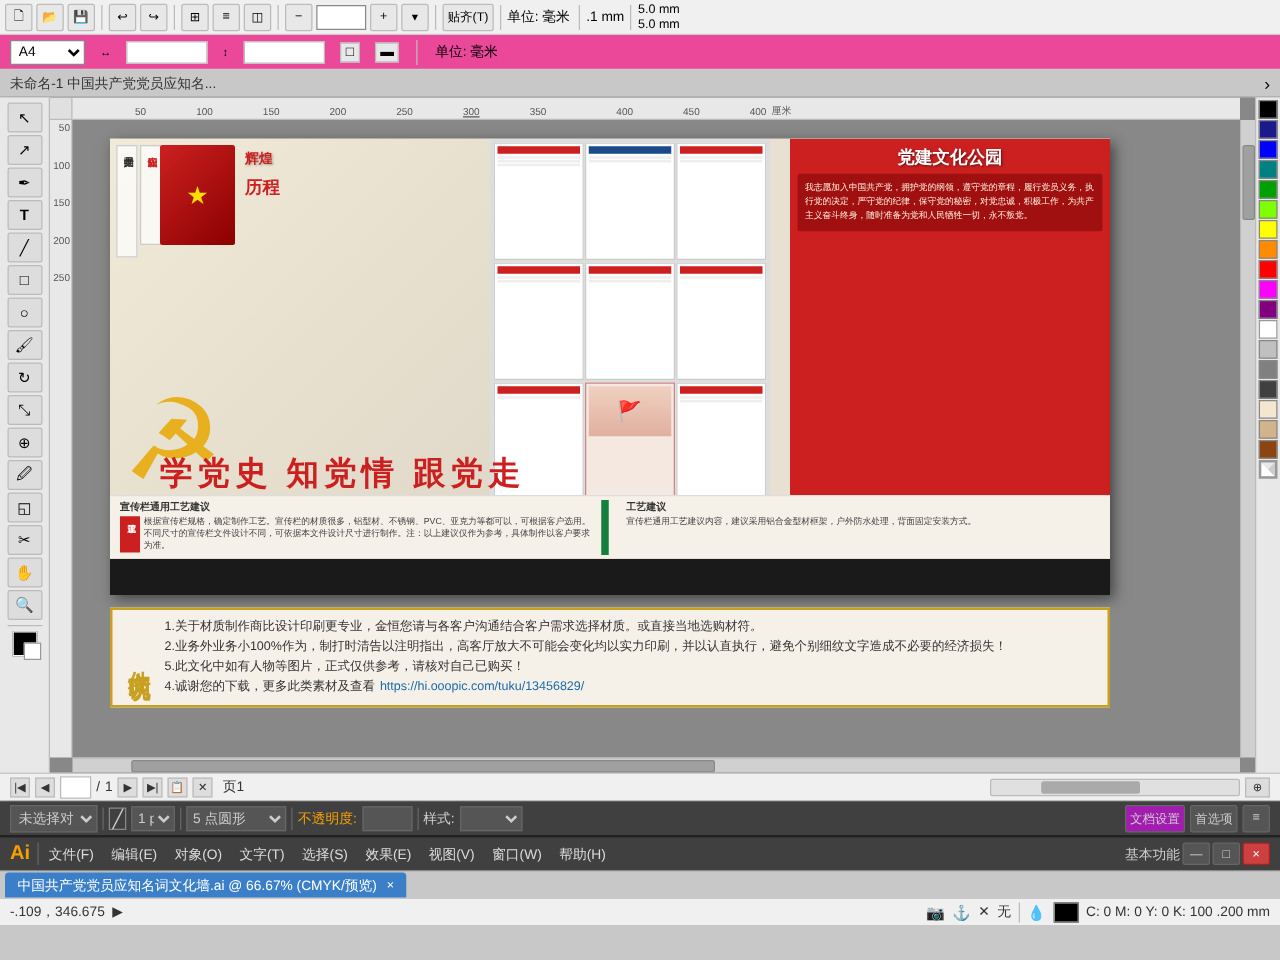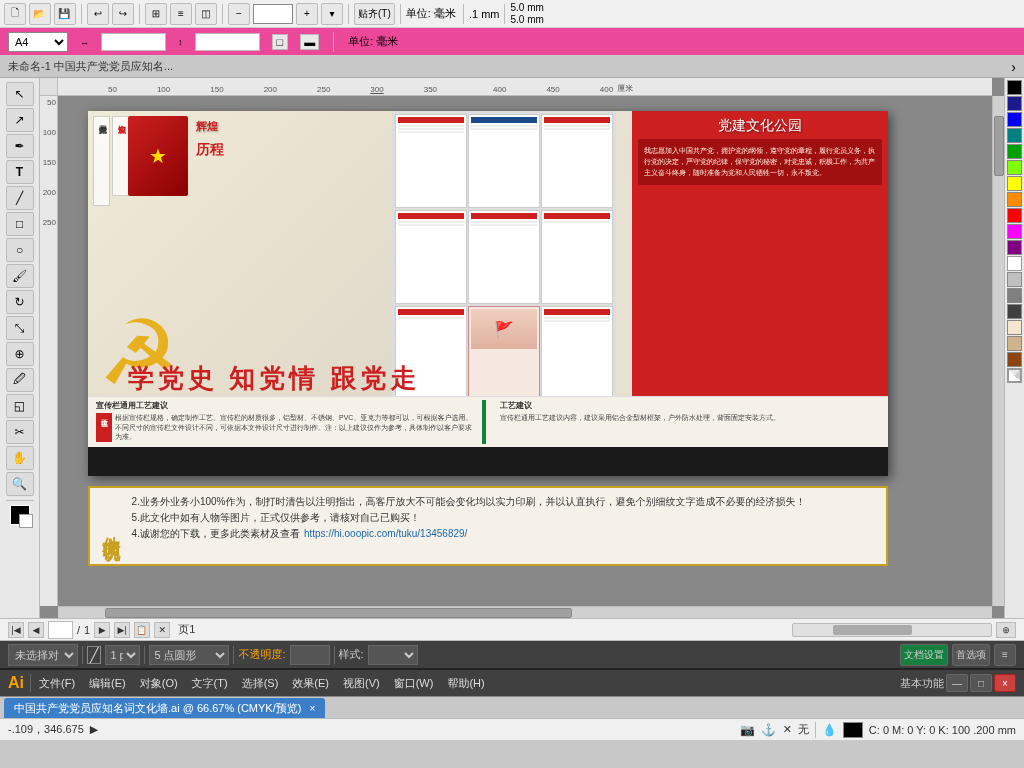--- a/index.html
+++ b/index.html
@@ -351,50 +351,51 @@
                 <div style="flex:1; background:white; border:1px solid #ccc; padding:2px;">
                   <div style="height:6px; background:#cc2020; margin-bottom:2px;"></div>
                   <div style="height:2px; background:#eee; margin:1px 0;"></div>
                   <div style="height:2px; background:#eee; margin:1px 0;"></div>
                 </div>
               </div>
             </div>
           </div>
 
           <div style="position:absolute; top:0; right:0; width:32%; height:80%; background:#cc2020; padding:6px;">
-            <div style="font-size:14px; font-weight:normal; color:white; text-align:center; margin-bottom:4px; text-shadow:1px 1px 2px rgba(0,0,0,0.5);">党建文化公园</div>
+            <div style="font-size:14px; font-weight:bold; color:white; text-align:center; margin-bottom:4px; text-shadow:1px 1px 2px rgba(0,0,0,0.5);">党建文化公园</div>
             <div style="background:#a01010; padding:6px; border-radius:2px;">
               <div style="font-size:7px; color:#ffeedd; line-height:1.6;">我志愿加入中国共产党，拥护党的纲领，遵守党的章程，履行党员义务，执行党的决定，严守党的纪律，保守党的秘密，对党忠诚，积极工作，为共产主义奋斗终身，随时准备为党和人民牺牲一切，永不叛党。</div>
             </div>
           </div>
 
           <div style="position:absolute; bottom:22%; left:5%; right:0; font-size:26px; font-weight:bold; color:#cc2020; white-space:nowrap; text-align:left; letter-spacing:4px;">学党史 知党情 跟党走</div>
 
           <div style="position:absolute; bottom:0; left:0; right:0; height:8%; background:#1a1a1a;"></div>
 
           <div style="position:absolute; bottom:8%; left:0; right:0; height:14%; background:#f5f0e8; border-top:1px solid #ddd; display:flex; padding:3px 8px; gap:8px; font-size:7px; color:#333;">
-            <div style="flex:1; border-right:4px solid #15803d; padding-right:6px;">
+            <div style="flex:1; border-right:6px solid #15803d; padding-right:6px;">
               <div style="font-size:8px; font-weight:bold; margin-bottom:2px; color:#333;">宣传栏通用工艺建议</div>
               <div style="display:flex; gap:3px;">
                 <div style="background:#cc2020; color:white; font-size:7px; padding:1px 3px; writing-mode:vertical-lr; flex-shrink:0;">工艺建议</div>
                 <div style="font-size:7px; color:#444; line-height:1.4;">根据宣传栏规格，确定制作工艺。宣传栏的材质很多，铝型材、不锈钢、PVC、亚克力等都可以，可根据客户选用。不同尺寸的宣传栏文件设计不同，可依据本文件设计尺寸进行制作。注：以上建议仅作为参考，具体制作以客户要求为准。</div>
               </div>
             </div>
             <div style="flex:1; padding-left:6px; font-size:7px; color:#444; line-height:1.4;">
               <div style="font-size:8px; font-weight:bold; color:#333; margin-bottom:2px;">工艺建议</div>
               <div>宣传栏通用工艺建议内容，建议采用铝合金型材框架，户外防水处理，背面固定安装方式。</div>
             </div>
           </div>
         </div>
       </div>
 
       <div id="info-box" style="position:absolute; top:390px; left:30px; width:800px; background:#f5f0e8; border:2px solid #c8a020; padding:6px 10px; display:flex; gap:10px; min-height:80px;">
         <div style="font-size:18px; font-weight:bold; color:#c8a020; writing-mode:vertical-lr; text-align:center; flex-shrink:0; line-height:1.2;">文件
 说明</div>
         <div style="flex:1; font-size:10px; color:#333; line-height:1.6;">
+          <div>1.关于材质制作商比设计印刷更专业，金恒您请与各客户沟通结合客户需求选择材质。或直接当地选购材符。</div>
           <div>2.业务外业务小100%作为，制打时清告以注明指出，高客厅放大不可能会变化均以实力印刷，并以认直执行，避免个别细纹文字造成不必要的经济损失！</div>
           <div>5.此文化中如有人物等图片，正式仅供参考，请核对自己已购买！</div>
           <div style="display:flex; align-items:center; gap:4px;">
             <span>4.诚谢您的下载，更多此类素材及查看</span>
             <span style="color:#1a6aaa; cursor:pointer;">https://hi.ooopic.com/tuku/13456829/</span>
           </div>
         </div>
       </div>
 
     </div>
@@ -468,21 +469,21 @@
   </select>
   <div style="width:1px; height:18px; background:#666;"></div>
   <span style="color:#f5a000;">不透明度:</span>
   <input class="tb-input" style="width: 40px; background: rgb(85, 85, 85); color: rgb(204, 204, 204); border-color: rgb(102, 102, 102); height: 20px;">
   <div style="width:1px; height:18px; background:#666;"></div>
   <span style="color:#ccc;">样式:</span>
   <select style="background:#555; color:#ccc; border:1px solid #666; height:20px; font-size:11px; width:50px;">
     <option></option>
   </select>
   <div style="flex:1;"></div>
-  <div class="tb-btn" style="background:#15803d; color:#ccc; border-color:#666;">文档设置</div>
+  <div class="tb-btn" style="background:#a21caf; color:#ccc; border-color:#666;">文档设置</div>
   <div class="tb-btn" style="background:#555; color:#ccc; border-color:#666;">首选项</div>
   <div class="tb-btn" style="background:#555; color:#ccc; border-color:#666;">≡</div>
 </div>
 
 <div id="ai-bar" style="width:1024px; height:28px; background:#404040; border-top:2px solid #222; display:flex; align-items:center; padding:0 8px; gap:2px;">
   <span class="ai-logo">Ai</span>
   <div style="width:1px; height:18px; background:#666;"></div>
   <div class="ai-menu-item">文件(F)</div>
   <div class="ai-menu-item">编辑(E)</div>
   <div class="ai-menu-item">对象(O)</div>

